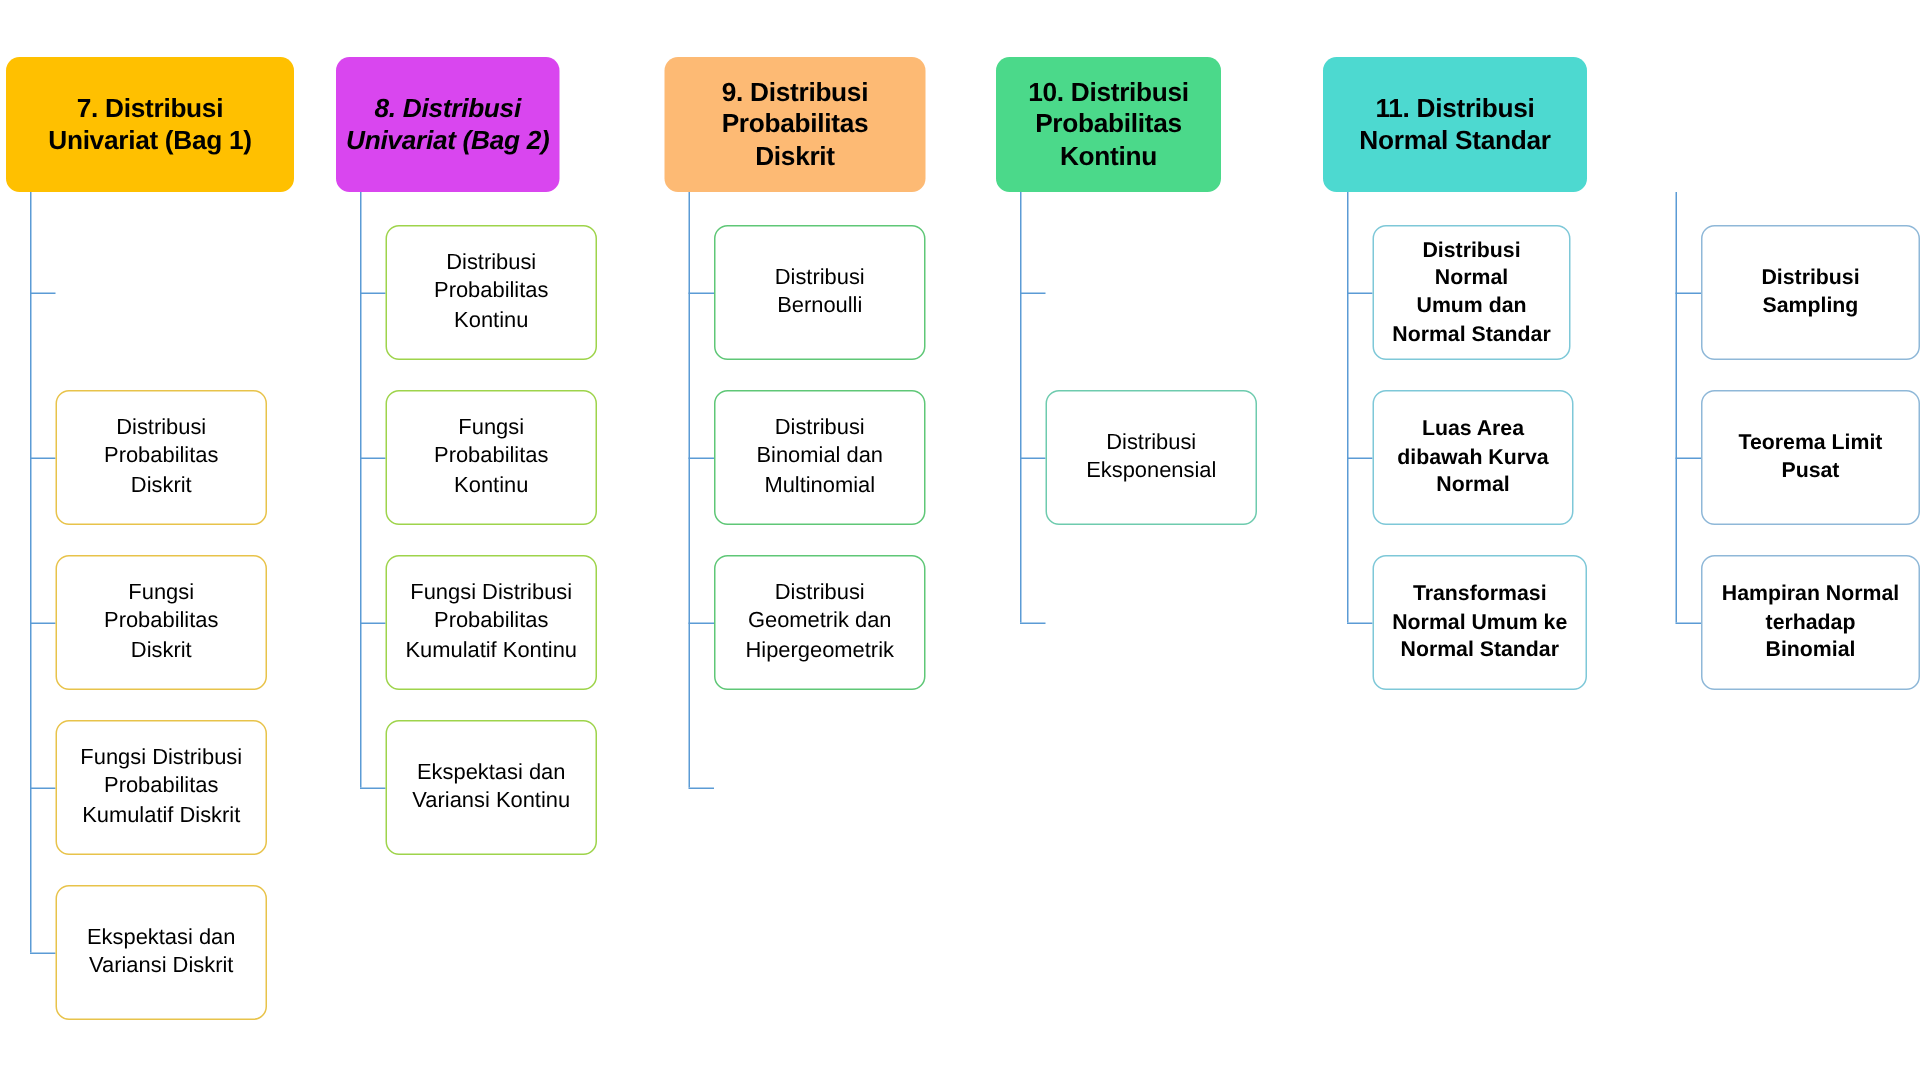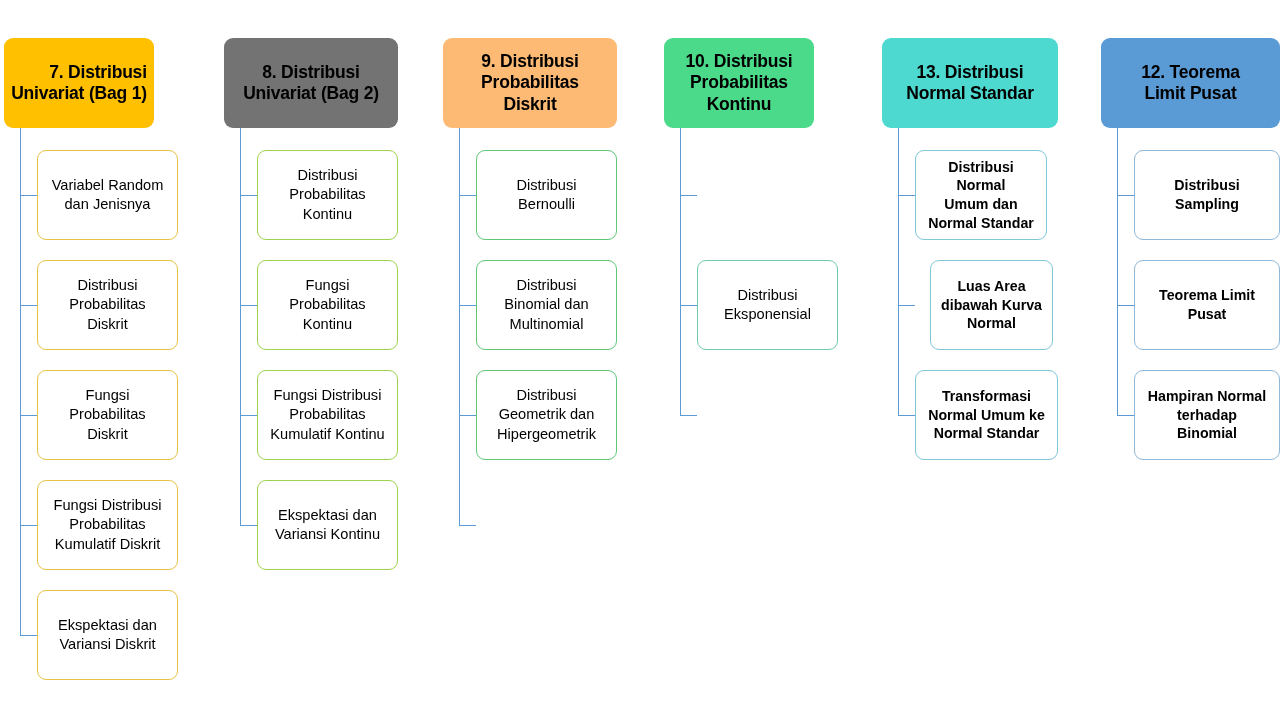--- a/index.html
+++ b/index.html
@@ -78,30 +78,26 @@
   .header-text {
     display: block;
     white-space: pre-line;
   }
 </style>
 </head>
 <body>
 
 <div id="chart">
     <div class="column" style="left: 4px; width: 174px;">
-      <div class="header" style="width: 150px; background: rgb(255, 192, 0); text-align: right;">
+      <div class="header" style="width: 192px; background: rgb(255, 192, 0);">
         <span class="header-text">7. Distribusi
 Univariat (Bag 1)</span>
       </div>
       <div class="spine" style="left: 16px; top: 128px; height: 507px;"></div>
       <div class="stub" style="left: 16px; top: 195px; width: 17px;"></div>
-      <div class="node" style="left: 33px; top: 150px; width: 141px; height: 90px; border-color: rgb(232, 195, 74);">
-        <span class="node-text">Variabel Random
-dan Jenisnya</span>
-      </div>
       <div class="stub" style="left: 16px; top: 305px; width: 17px;"></div>
       <div class="node" style="left: 33px; top: 260px; width: 141px; height: 90px; border-color: rgb(232, 195, 74);">
         <span class="node-text">Distribusi
 Probabilitas
 Diskrit</span>
       </div>
       <div class="stub" style="left: 16px; top: 415px; width: 17px;"></div>
       <div class="node" style="left: 33px; top: 370px; width: 141px; height: 90px; border-color: rgb(232, 195, 74);">
         <span class="node-text">Fungsi
 Probabilitas
@@ -113,21 +109,21 @@
 Probabilitas
 Kumulatif Diskrit</span>
       </div>
       <div class="stub" style="left: 16px; top: 635px; width: 17px;"></div>
       <div class="node" style="left: 33px; top: 590px; width: 141px; height: 90px; border-color: rgb(232, 195, 74);">
         <span class="node-text">Ekspektasi dan
 Variansi Diskrit</span>
       </div>
     </div>
     <div class="column" style="left: 224px; width: 174px;">
-      <div class="header" style="width: 174px; background: #737373;">
+      <div class="header" style="width: 149px; background: #d946ef; font-style: italic;">
         <span class="header-text">8. Distribusi
 Univariat (Bag 2)</span>
       </div>
       <div class="spine" style="left: 16px; top: 128px; height: 397px;"></div>
       <div class="stub" style="left: 16px; top: 195px; width: 17px;"></div>
       <div class="node" style="left: 33px; top: 150px; width: 141px; height: 90px; border-color: rgb(158, 212, 75);">
         <span class="node-text">Distribusi
 Probabilitas
 Kontinu</span>
       </div>
@@ -185,48 +181,44 @@
       <div class="stub" style="left: 16px; top: 195px; width: 17px;"></div>
       <div class="stub" style="left: 16px; top: 305px; width: 17px;"></div>
       <div class="node" style="left: 33px; top: 260px; width: 141px; height: 90px; border-color: rgb(110, 203, 174);">
         <span class="node-text">Distribusi
 Eksponensial</span>
       </div>
       <div class="stub" style="left: 16px; top: 415px; width: 17px;"></div>
     </div>
     <div class="column" style="left: 882px; width: 176px;">
       <div class="header" style="width: 176px; background: rgb(77, 217, 208);">
-        <span class="header-text">13. Distribusi
+        <span class="header-text">11. Distribusi
 Normal Standar</span>
       </div>
       <div class="spine" style="left: 16px; top: 128px; height: 287px;"></div>
       <div class="stub" style="left: 16px; top: 195px; width: 17px;"></div>
       <div class="node bold" style="left: 33px; top: 150px; width: 132px; height: 90px; border-color: rgb(126, 200, 216);">
         <span class="node-text">Distribusi Normal
 Umum dan
 Normal Standar</span>
       </div>
       <div class="stub" style="left: 16px; top: 305px; width: 17px;"></div>
-      <div class="node bold" style="left: 48px; top: 260px; width: 123px; height: 90px; border-color: rgb(126, 200, 216);">
+      <div class="node bold" style="left: 33px; top: 260px; width: 134px; height: 90px; border-color: rgb(126, 200, 216);">
         <span class="node-text">Luas Area
 dibawah Kurva
 Normal</span>
       </div>
       <div class="stub" style="left: 16px; top: 415px; width: 17px;"></div>
       <div class="node bold" style="left: 33px; top: 370px; width: 143px; height: 90px; border-color: rgb(126, 200, 216);">
         <span class="node-text">Transformasi
 Normal Umum ke
 Normal Standar</span>
       </div>
     </div>
     <div class="column" style="left: 1101px; width: 179px;">
-      <div class="header" style="width: 179px; background: rgb(91, 155, 213);">
-        <span class="header-text">12. Teorema
-Limit Pusat</span>
-      </div>
       <div class="spine" style="left: 16px; top: 128px; height: 287px;"></div>
       <div class="stub" style="left: 16px; top: 195px; width: 17px;"></div>
       <div class="node bold" style="left: 33px; top: 150px; width: 146px; height: 90px; border-color: rgb(143, 184, 216);">
         <span class="node-text">Distribusi
 Sampling</span>
       </div>
       <div class="stub" style="left: 16px; top: 305px; width: 17px;"></div>
       <div class="node bold" style="left: 33px; top: 260px; width: 146px; height: 90px; border-color: rgb(143, 184, 216);">
         <span class="node-text">Teorema Limit
 Pusat</span>

